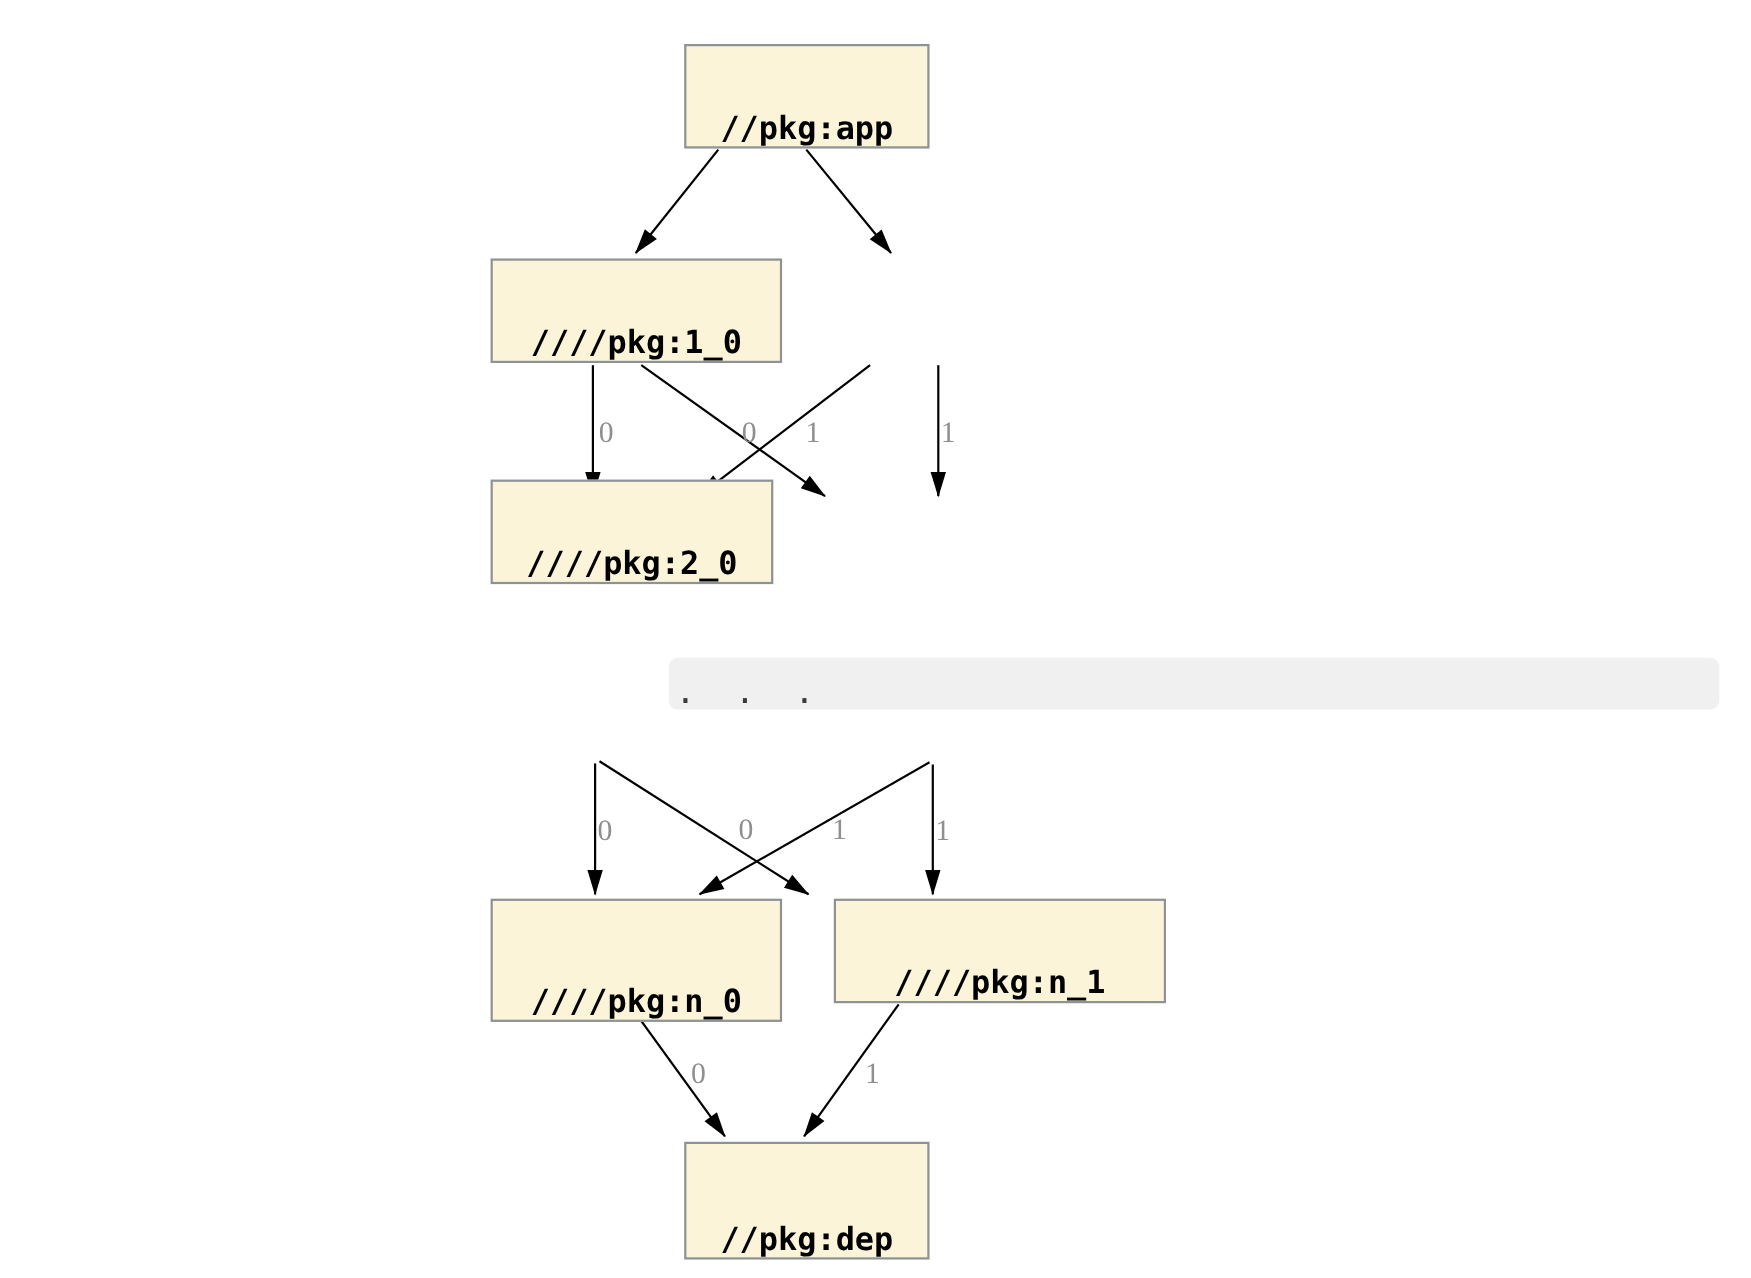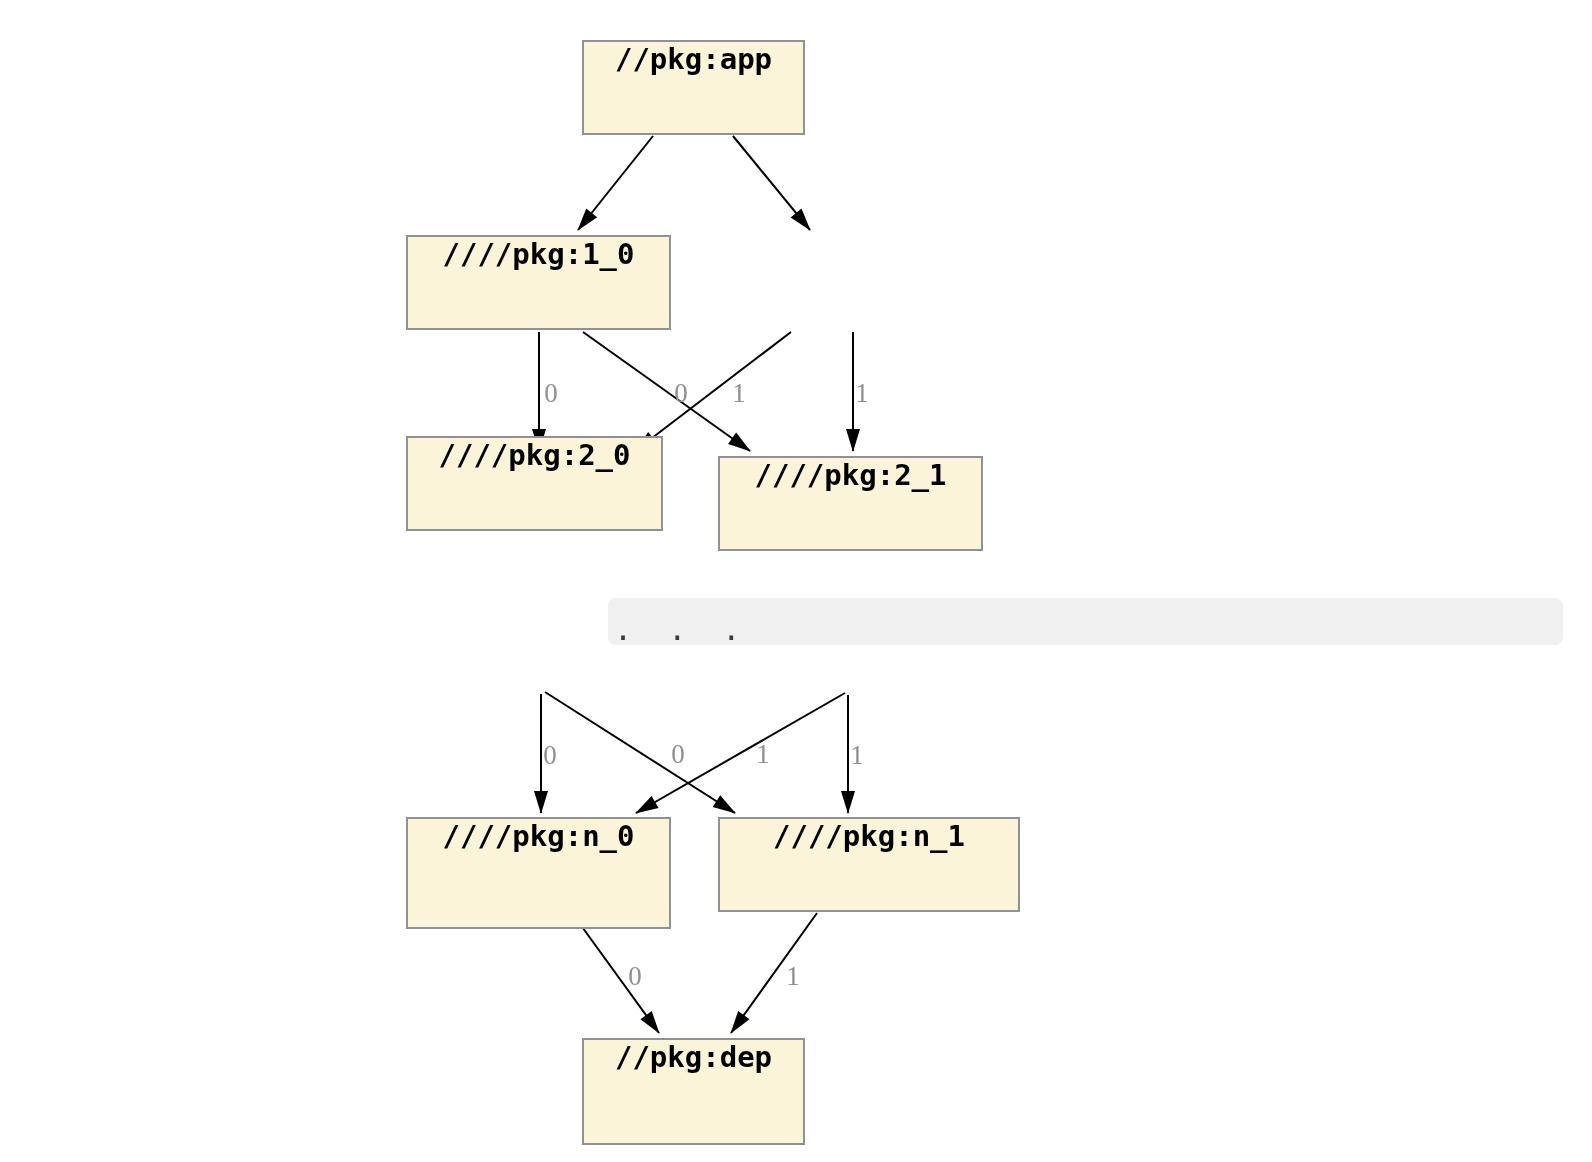--- a/index.html
+++ b/index.html
@@ -32,22 +32,23 @@
     stroke-width: 2;
     fill: none;
   }
   .arrowhead { fill: var(--edge-color); }
   .node {
     position: absolute;
     box-sizing: border-box;
     background: var(--node-fill);
     border: 2.4px solid var(--node-border);
     display: flex;
-    align-items: flex-start;
+    align-items: flex-end;
     justify-content: center;
+    margin-left: 40px;
   }
   .node-label {
     font-family: "DejaVu Sans Mono", monospace;
     font-weight: bold;
     font-size: 29px;
     color: var(--node-text);
     white-space: nowrap;
   }
   .edge-label {
     position: absolute;
@@ -111,23 +112,20 @@
 
   <div class="node" style="left:406px; top:235px; width:265px; height:95px">
     <span class="node-label">////pkg:1_0</span>
   </div>
 
 
   <div class="node" style="left:406px; top:436px; width:257px; height:95px">
     <span class="node-label">////pkg:2_0</span>
   </div>
 
-  <div class="node" style="left:718px; top:456px; width:265px; height:95px">
-    <span class="node-label">////pkg:2_1</span>
-  </div>
 
   <div class="separator-band">
     <span class="ellipsis">.  .  .</span>
   </div>
 
   <div class="node" style="left:406px; top:817px; width:265px; height:112px">
     <span class="node-label">////pkg:n_0</span>
   </div>
 
   <div class="node" style="left:718px; top:817px; width:302px; height:95px">

